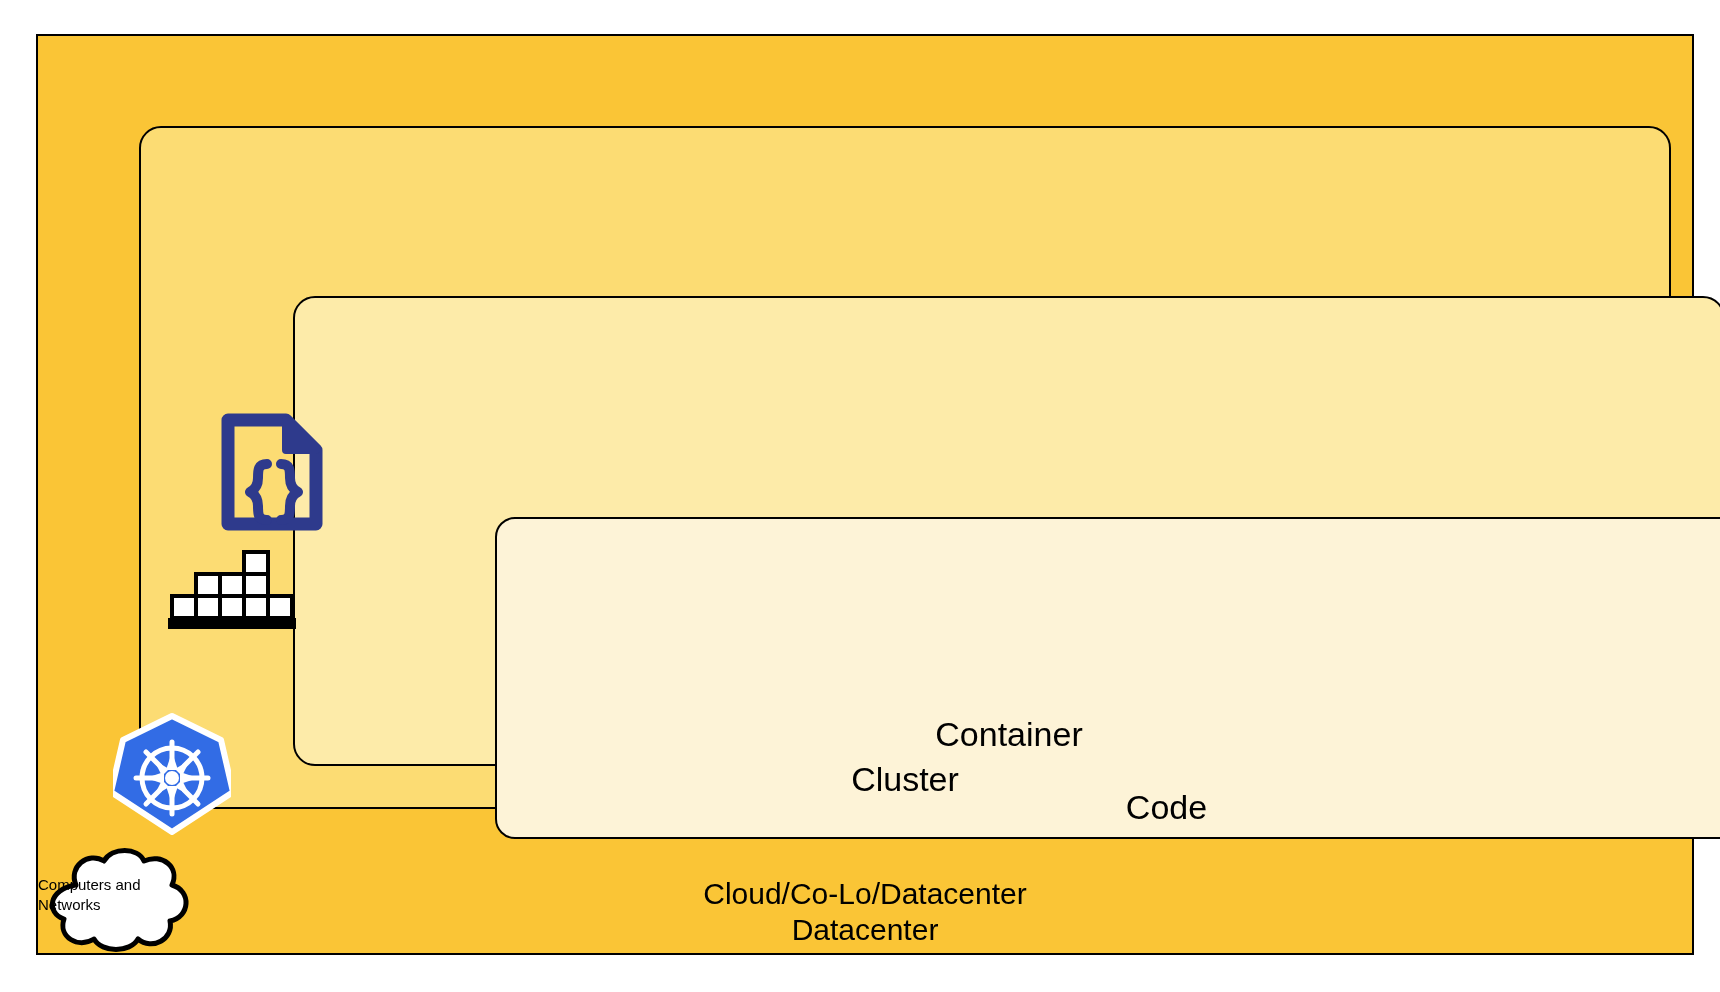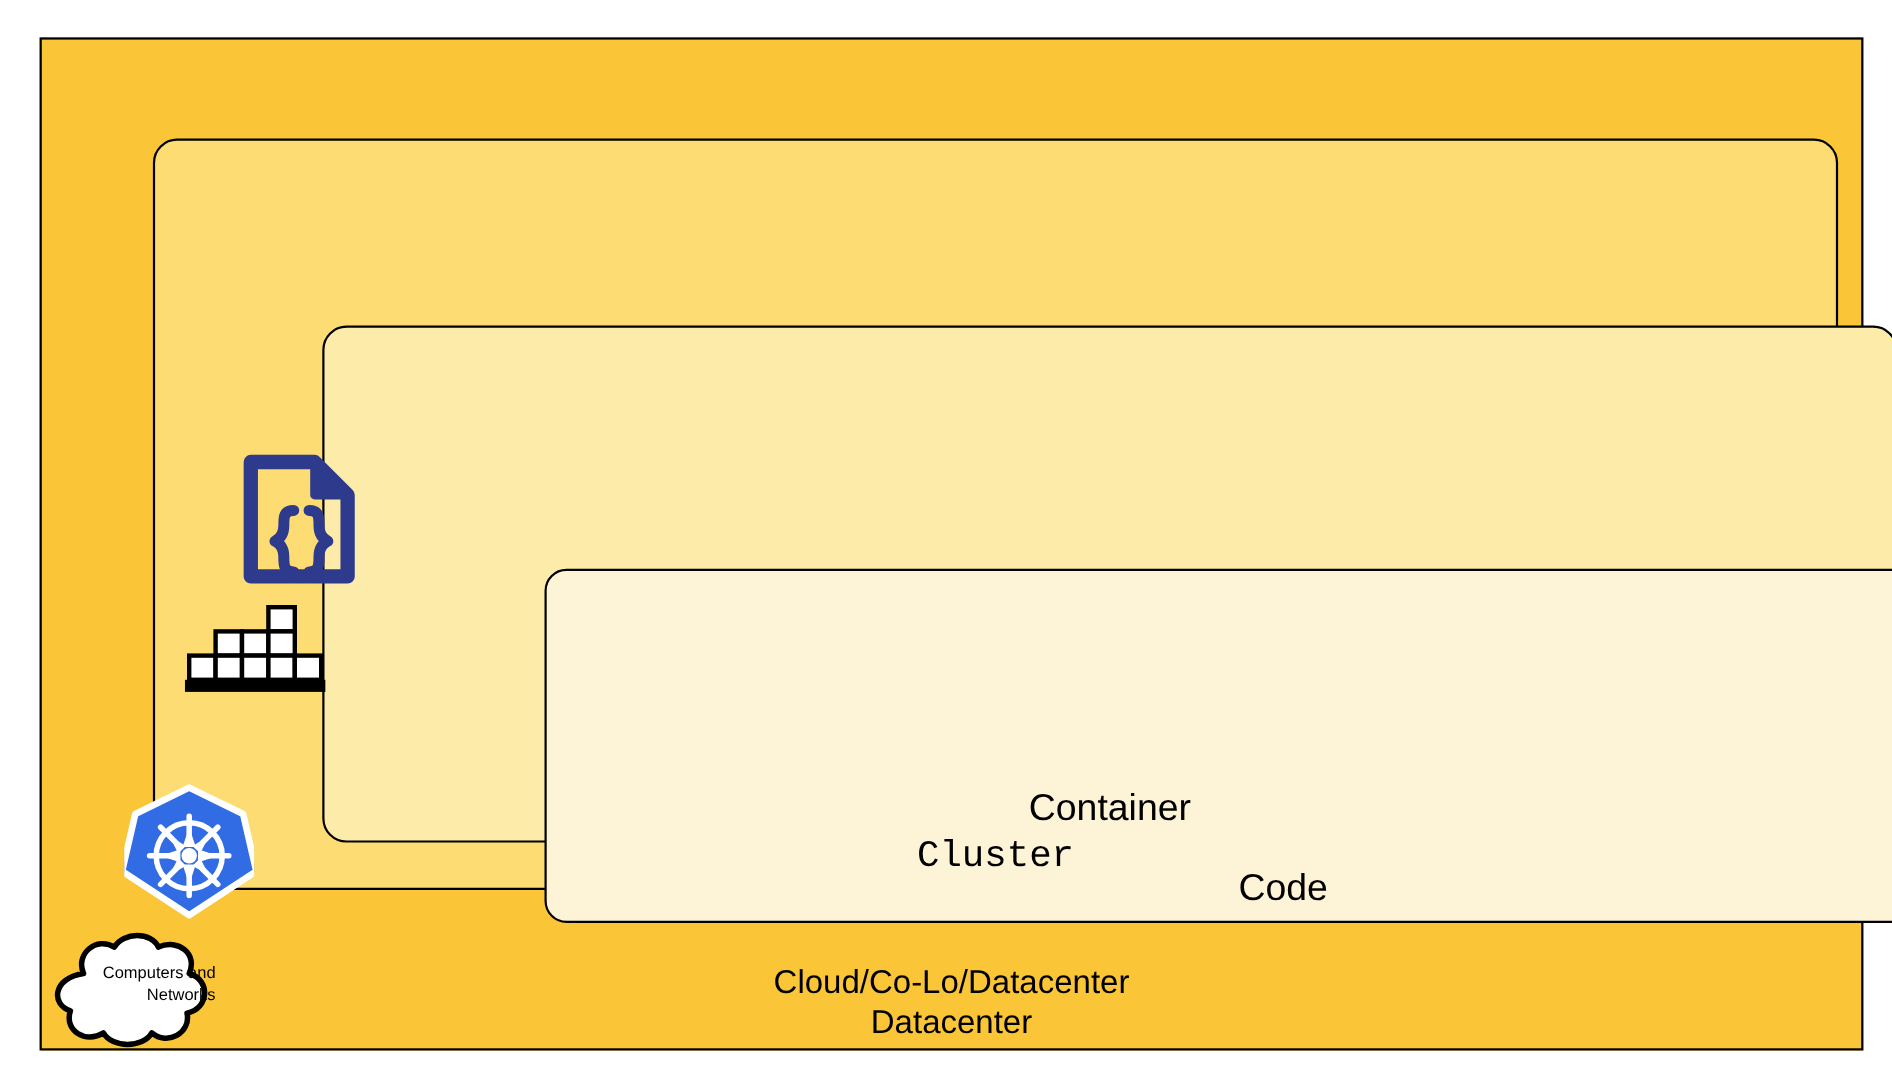--- a/index.html
+++ b/index.html
@@ -76,39 +76,39 @@
     text-align: center;
     color: #000000;
     font-family: "Liberation Sans", sans-serif;
     line-height: 1.18;
     white-space: pre-line;
     pointer-events: none;
   }
 
   #label-code        { bottom: 10px;  font-size: 34px; }
   #label-container   { bottom: 10px;  font-size: 34px; }
-  #label-cluster     { bottom: 8px;   font-size: 34px; font-family: Liberation Mono, monospace; }
+  #label-cluster     { bottom: 8px;   font-size: 34px; }
   #label-datacenter  { bottom: 6px;   font-size: 30px; }
 
   
   .icon-wrap {
     position: absolute;
   }
 
   #icon-code      { left: 218px; top: 410px; width: 108px; height: 124px; }
   #icon-container { left: 168px; top: 550px; width: 128px; height: 80px; }
   #icon-cluster   { left: 113px; top: 712px; width: 118px; height: 124px; }
   #icon-cloud     { left: 38px;  top: 845px; width: 158px; height: 108px; }
 
   .cloud-text {
     position: absolute;
     left: 0;
     top: 30px;
     width: 158px;
-    text-align: right;
+    text-align: left;
     font-family: "Liberation Sans", sans-serif;
     font-size: 15px;
     line-height: 1.3;
     color: #000000;
     white-space: pre-line;
     pointer-events: none;
   }
 </style>
 </head>
 <body>

